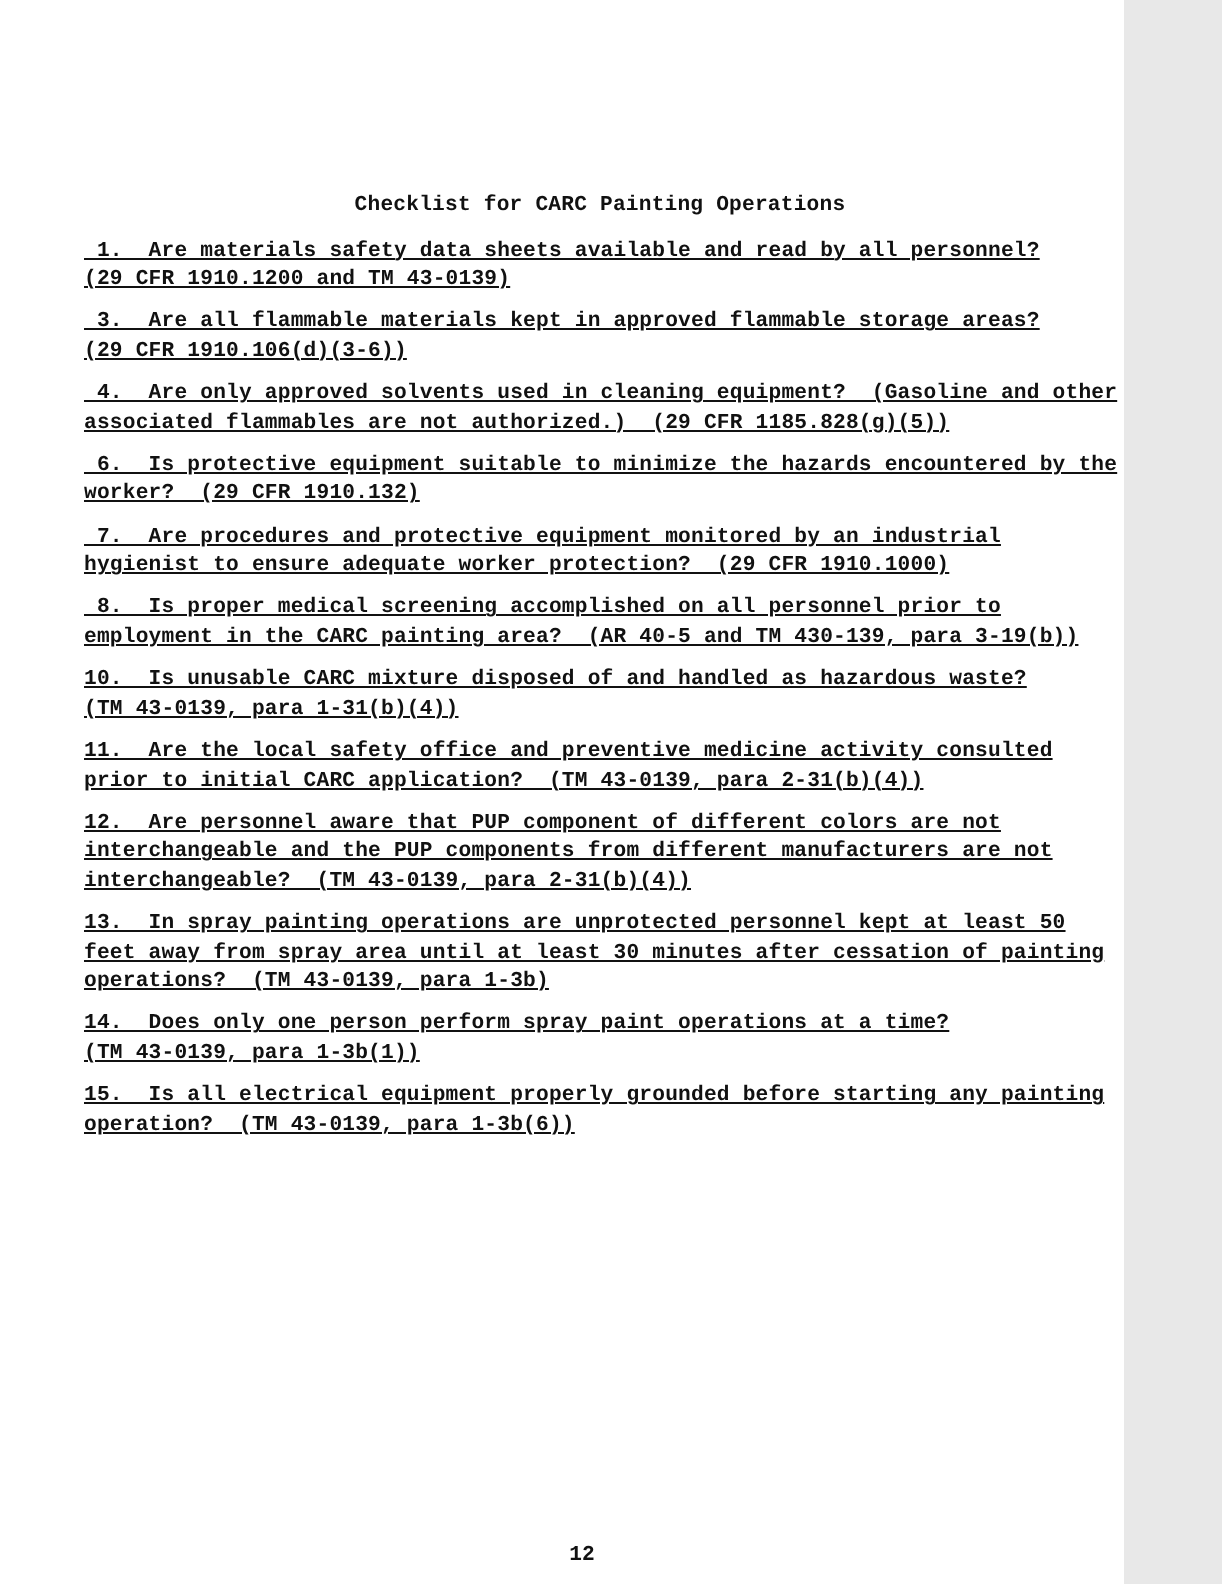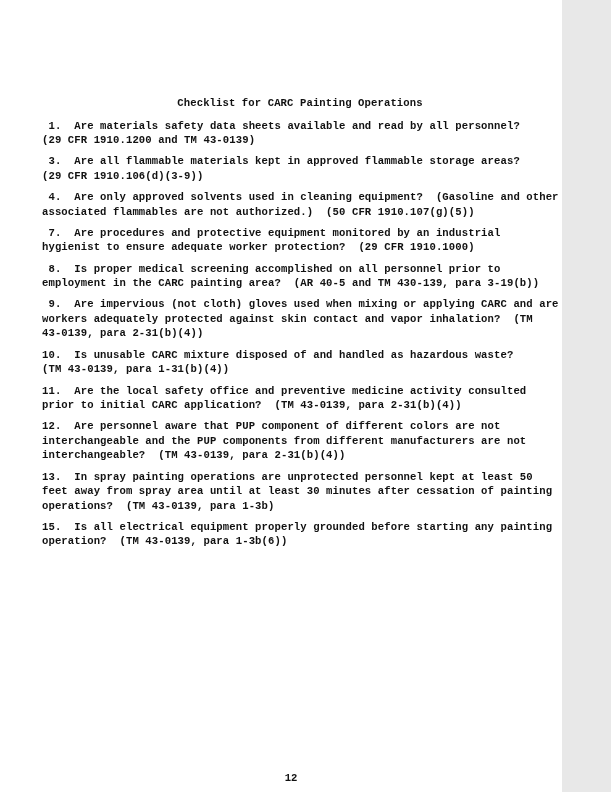--- a/index.html
+++ b/index.html
@@ -31,20 +31,21 @@
     white-space: pre;
     letter-spacing: 0.1px;
   }
   .checklist p.item {
     margin: 0 0 6.8px 0;
     font-size: 10.6px;
     font-weight: 700;
     line-height: 14.5px;
     white-space: pre;
     letter-spacing: 0.1px;
+    text-decoration: underline;
   }
   .page-number {
     position: absolute;
     left: 0;
     top: 772px;
     width: 582px; 
     text-align: center;
     font-size: 10.6px;
     font-weight: 700;
     line-height: 12px;
@@ -54,38 +55,39 @@
 </head>
 <body>
 
 <div class="page">
   <div class="content">
     <h1 class="doc-title">Checklist for CARC Painting Operations</h1>
     <div class="checklist">
         <p class="item"> 1.  Are materials safety data sheets available and read by all personnel?
 (29 CFR 1910.1200 and TM 43-0139)</p>
         <p class="item"> 3.  Are all flammable materials kept in approved flammable storage areas?
-(29 CFR 1910.106(d)(3-9))</p>
+(29 CFR 1910.106(d)(3-6))</p>
         <p class="item"> 4.  Are only approved solvents used in cleaning equipment?  (Gasoline and other
-associated flammables are not authorized.)  (50 CFR 1910.107(g)(5))</p>
+associated flammables are not authorized.)  (29 CFR 1185.828(g)(5))</p>
+        <p class="item"> 6.  Is protective equipment suitable to minimize the hazards encountered by the
+worker?  (29 CFR 1910.132)</p>
         <p class="item"> 7.  Are procedures and protective equipment monitored by an industrial
 hygienist to ensure adequate worker protection?  (29 CFR 1910.1000)</p>
         <p class="item"> 8.  Is proper medical screening accomplished on all personnel prior to
 employment in the CARC painting area?  (AR 40-5 and TM 430-139, para 3-19(b))</p>
-        <p class="item"> 9.  Are impervious (not cloth) gloves used when mixing or applying CARC and are
-workers adequately protected against skin contact and vapor inhalation?  (TM
-43-0139, para 2-31(b)(4))</p>
         <p class="item">10.  Is unusable CARC mixture disposed of and handled as hazardous waste?
 (TM 43-0139, para 1-31(b)(4))</p>
         <p class="item">11.  Are the local safety office and preventive medicine activity consulted
 prior to initial CARC application?  (TM 43-0139, para 2-31(b)(4))</p>
         <p class="item">12.  Are personnel aware that PUP component of different colors are not
 interchangeable and the PUP components from different manufacturers are not
 interchangeable?  (TM 43-0139, para 2-31(b)(4))</p>
         <p class="item">13.  In spray painting operations are unprotected personnel kept at least 50
 feet away from spray area until at least 30 minutes after cessation of painting
 operations?  (TM 43-0139, para 1-3b)</p>
+        <p class="item">14.  Does only one person perform spray paint operations at a time?
+(TM 43-0139, para 1-3b(1))</p>
         <p class="item">15.  Is all electrical equipment properly grounded before starting any painting
 operation?  (TM 43-0139, para 1-3b(6))</p>
       </div>
   </div>
   <div class="page-number">12</div>
 </div>
 
 </body></html>

